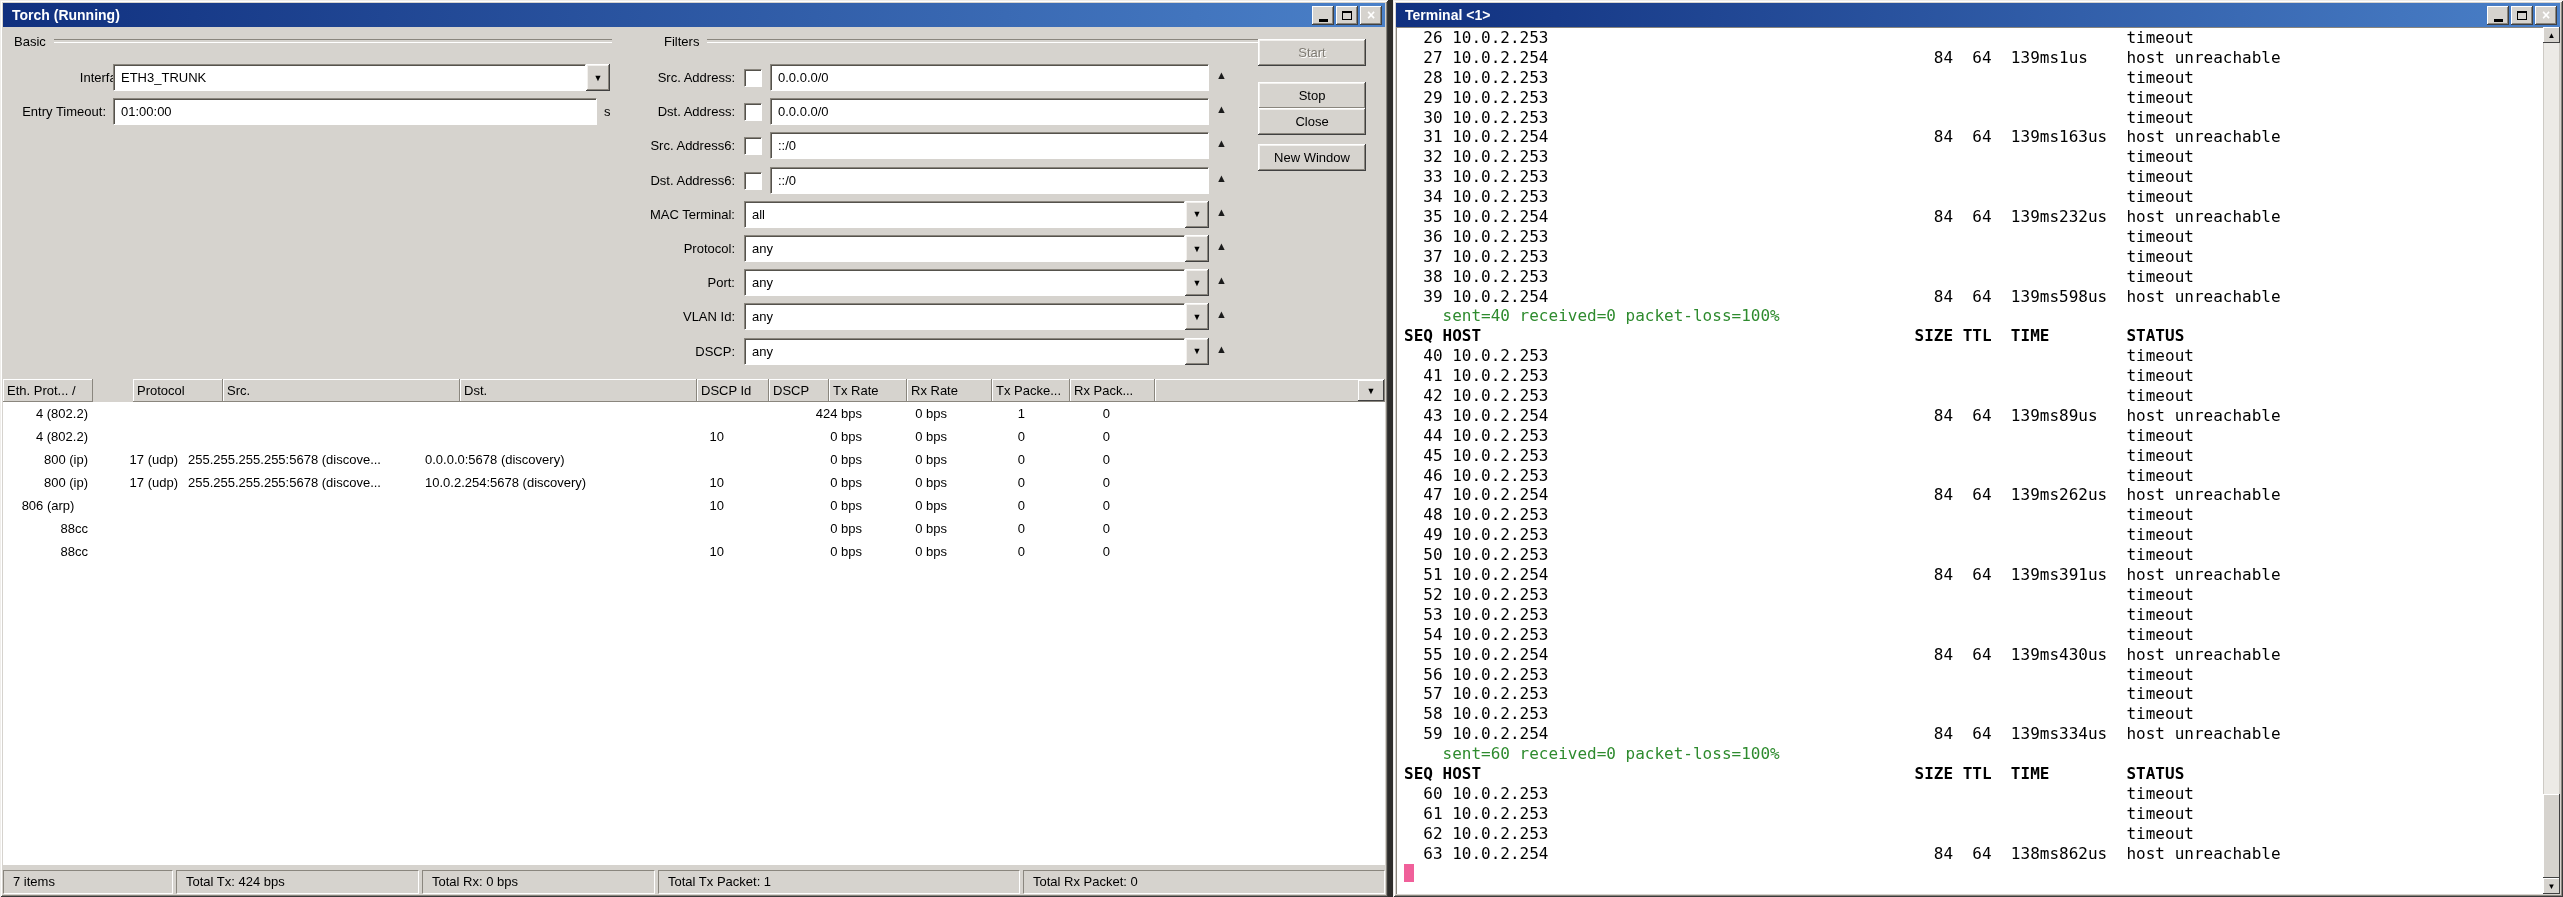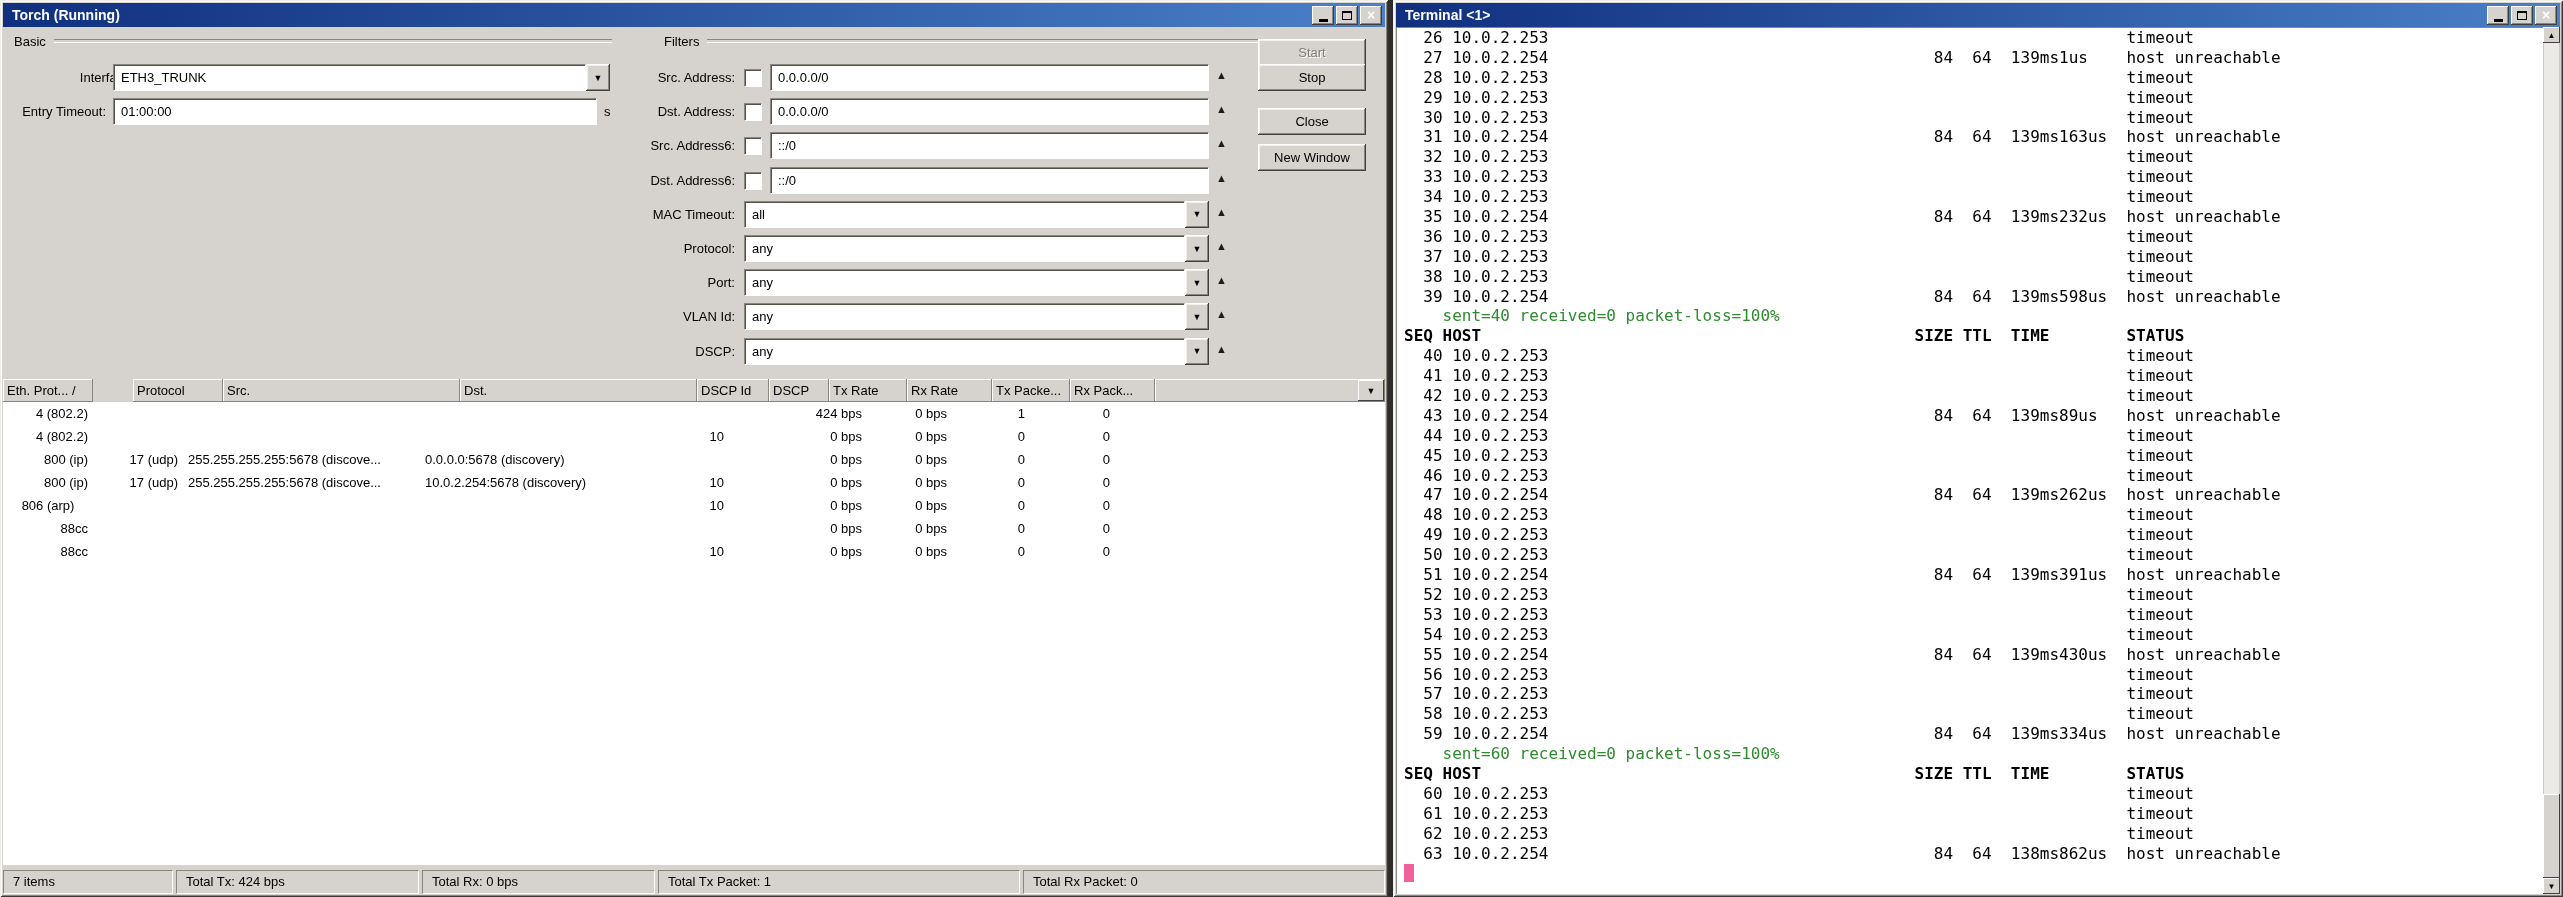--- a/index.html
+++ b/index.html
@@ -145,21 +145,21 @@
         <span class="input" style="left: 770px; width: 439px;">::/0</span>
         <span class="uparrow">▲</span>
       </div>
       <div class="formrow" style="top: 166.6px;">
         <span class="flabel" style="width: 735px;">Dst. Address6:</span>
         <span class="checkbox" style="left: 744px;"></span>
         <span class="input" style="left: 770px; width: 439px;">::/0</span>
         <span class="uparrow">▲</span>
       </div>
       <div class="formrow" style="top: 200.8px;">
-        <span class="flabel" style="width: 735px;">MAC Timeout:</span>
+        <span class="flabel" style="width: 735px;">MAC Terminal:</span>
         <span class="input" style="left: 744px; width: 441px;">all</span>
         <span class="combo-btn" style="left: 1185px;">
           <span class="">▼</span>
         </span>
         <span class="uparrow">▲</span>
       </div>
       <div class="formrow" style="top: 235px;">
         <span class="flabel" style="width: 735px;">Protocol:</span>
         <span class="input" style="left: 744px; width: 441px;">any</span>
         <span class="combo-btn" style="left: 1185px;">
@@ -187,21 +187,21 @@
         <span class="flabel" style="width: 735px;">DSCP:</span>
         <span class="input" style="left: 744px; width: 441px;">any</span>
         <span class="combo-btn" style="left: 1185px;">
           <span class="">▼</span>
         </span>
         <span class="uparrow">▲</span>
       </div>
     </div>
   <div id="btncol">
       <div class="pushbtn disabled" style="top: 39px;">Start</div>
-      <div class="pushbtn" style="top: 64px;">Stop</div>
+      <div class="pushbtn" style="top: 82px;">Stop</div>
       <div class="pushbtn" style="top: 108px;">Close</div>
       <div class="pushbtn" style="top: 144px;">New Window</div>
     </div>
 
   <div class="tablewrap">
     <div class="thead" id="thead">
         <span class="th" style="width: 90px;">Eth. Prot... /</span>
         <span class="th" style="width: 90px; margin-left: 40px;">Protocol</span>
         <span class="th" style="width: 237px;">Src.</span>
         <span class="th" style="width: 237px;">Dst.</span>

